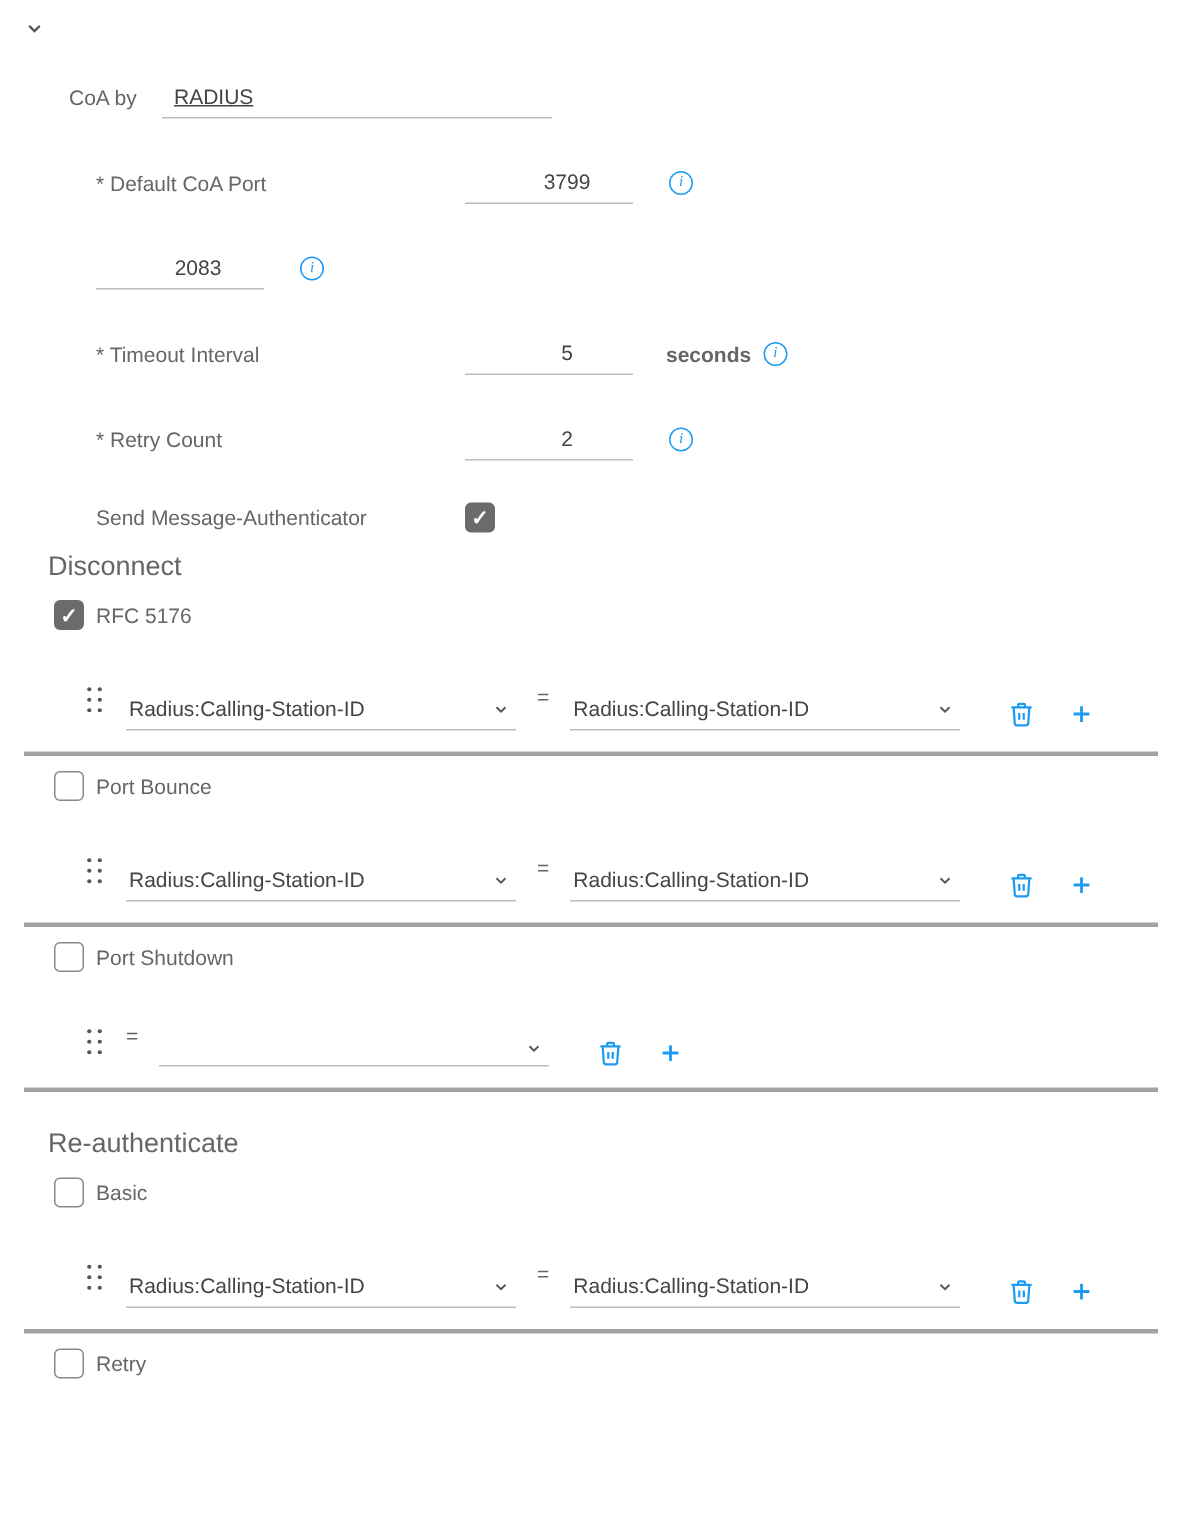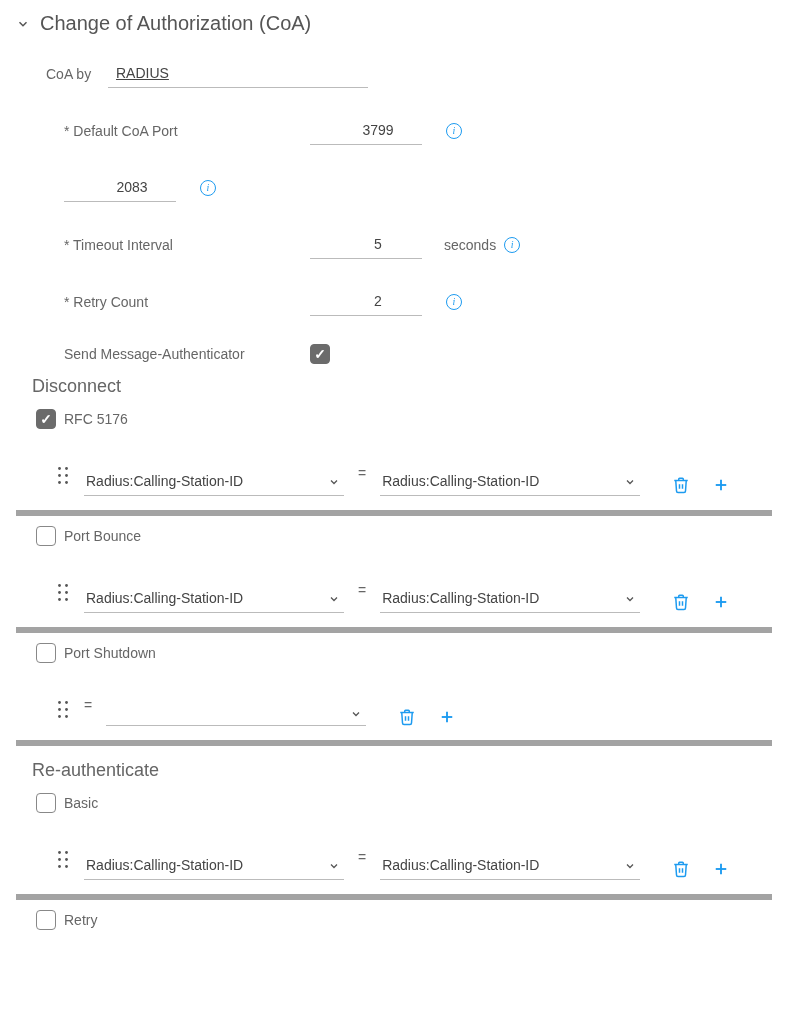--- a/index.html
+++ b/index.html
@@ -56,21 +56,21 @@
   .info-icon {
     width: 16px; height: 16px; display: inline-flex; align-items:center; justify-content:center;
     margin-left: 24px;
     border: 1px solid #1d9bf0;
     color: #1d9bf0;
     border-radius: 50%;
     font-size: 10px;
     font-family: Georgia, serif;
     font-style: italic;
   }
-  .unit { margin-left: 22px; color:#666; }
+  .unit { margin-left: 22px; color:#666;font-weight:bold; }
   .chk {
     width: 20px; height: 20px;
     border: 1.5px solid #888;
     border-radius: 4px;
     display:inline-flex; align-items:center; justify-content:center;
     color:#fff; font-size:14px; font-weight:bold;
     flex-shrink:0;
     background:#fff;
   }
   .chk.checked { background:#6b6b6b; border-color:#6b6b6b; }
@@ -81,21 +81,21 @@
     margin: 8px 0 12px 16px;
   }
   .chk-row {
     display:flex; align-items:center; gap:8px;
     padding-left: 20px;
     margin-bottom: 10px;
   }
   .attr-row {
     display:flex; align-items:flex-end;
     padding: 10px 0 14px 40px;
-    border-bottom: 6px solid #a3a3a3;
+    border-bottom: 3px solid #a3a3a3;
     gap: 14px;
   }
   .drag-handle {
     width: 14px; height: 18px;
     display:inline-block;
     align-self: flex-start;
     margin-top: 16px;
   }
   .drag-handle svg { display:block; }
   .select-like {
@@ -124,21 +124,20 @@
 </style>
 </head>
 <body>
 
 <div class="section-header">
   <span class="chev-down">
     <svg viewBox="0 0 24 24" fill="none" stroke="#555" stroke-width="2.5">
         <polyline points="6 9 12 15 18 9"></polyline>
       </svg>
   </span>
-  <span class="section-title">Change of Authorization (CoA)</span>
 </div>
 
 <div class="row row-indent-1">
   <span class="label label-coa-by">CoA by</span>
   <input class="input-text input-coa-by" value="RADIUS" style="">
 </div>
 
 <div class="row row-indent-2">
   <span class="label label-field">* Default CoA Port</span>
   <input class="input-text input-num" value="3799" style="">
@@ -304,21 +303,21 @@
       <span class="icon-btn">
           <svg viewBox="0 0 24 24" fill="none" stroke="currentColor" stroke-width="2.5">
             <line x1="12" y1="5" x2="12" y2="19"></line>
             <line x1="5" y1="12" x2="19" y2="12"></line>
           </svg>
         </span>
     </div>
   </div>
 </div>
 
-<div class="group-header" style="margin-top:14px">Re-authenticate</div>
+<div class="group-header" style="margin-top:24px">Re-authenticate</div>
 
 <div class="chk-row">
   <span class="chk"></span>
   <span class="label">Basic</span>
 </div>
 
 <div class="attr-row">
   <span class="drag-handle">
     <svg viewBox="0 0 12 18" fill="#555">
         <circle cx="3" cy="3" r="1.2"></circle>

